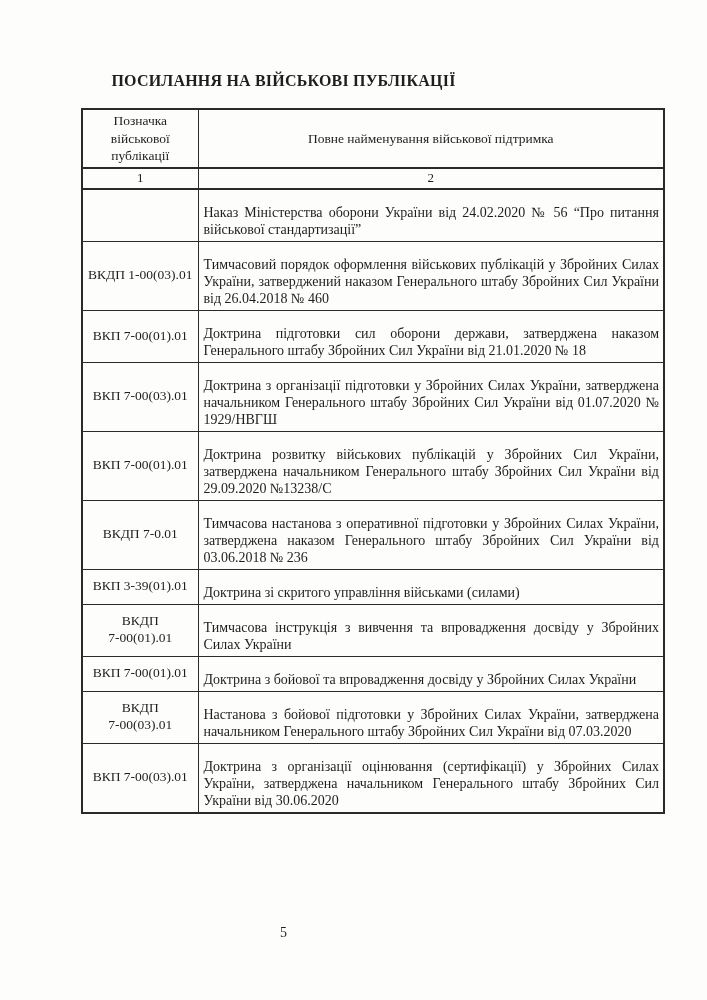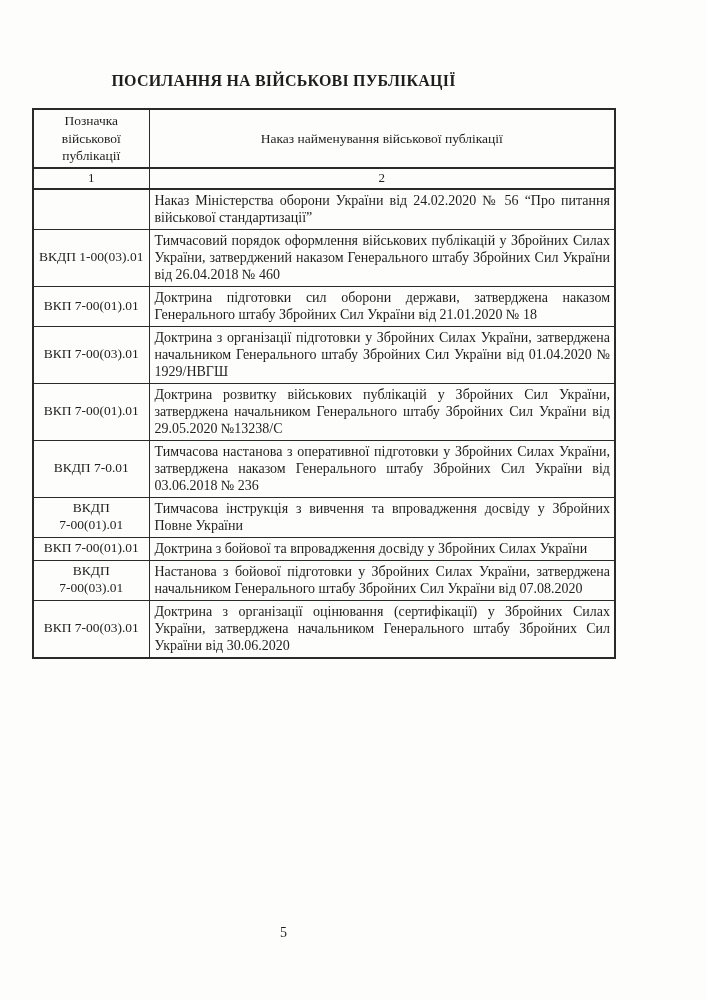--- a/index.html
+++ b/index.html
@@ -17,21 +17,21 @@
   }
   .page-title {
     text-align:center;
     font-weight:bold;
     font-size:16px;
     letter-spacing:.2px;
     margin-bottom:18px;
   }
   table.pub-table {
     border-collapse:collapse;
-    margin-left:32px;
+    margin-left:81px;
     width:582px;
     border:2px solid #2a2a2a;
     table-layout:fixed;
   }
   .pub-table th, .pub-table td {
     border:1px solid #2a2a2a;
     vertical-align:middle;
   }
   .col-code { width:116px; }
   .col-full { width:466px; }
@@ -54,21 +54,21 @@
     text-align:center;
     font-size:13.5px;
     white-space:pre-line;
     line-height:1.25;
     padding:2px 1px;
   }
   td.text-cell {
     text-align:justify;
     font-size:14px;
     line-height:17px;
-    padding:2px 4px 3px 5px;
+    padding:14px 4px 3px 5px;
   }
   .page-number {
     position:absolute;
     left:0; right:0;
     top:925px;
     text-align:center;
     font-size:14px;
   }
 </style>
 </head>
@@ -79,21 +79,21 @@
   <h1 class="page-title">ПОСИЛАННЯ НА ВІЙСЬКОВІ ПУБЛІКАЦІЇ</h1>
 
   <table class="pub-table">
     <colgroup>
       <col class="col-code">
       <col class="col-full">
     </colgroup>
     <thead>
       <tr class="head">
         <th>Позначка військової публікації</th>
-        <th>Наказ найменування військової публікації</th>
+        <th>Повне найменування військової підтримка</th>
       </tr>
       <tr class="nums">
         <td>1</td>
         <td>2</td>
       </tr>
     </thead>
     <tbody id="table-body">
         <tr>
           <td class="code-cell"></td>
           <td class="text-cell">Наказ Міністерства оборони України від 24.02.2020 № 56 “Про питання військової стандартизації”</td>
@@ -101,43 +101,47 @@
         <tr>
           <td class="code-cell">ВКДП 1-00(03).01</td>
           <td class="text-cell">Тимчасовий порядок оформлення військових публікацій у Збройних Силах України, затверджений наказом Генерального штабу Збройних Сил України від 26.04.2018 № 460</td>
         </tr>
         <tr>
           <td class="code-cell">ВКП 7-00(01).01</td>
           <td class="text-cell">Доктрина підготовки сил оборони держави, затверджена наказом Генерального штабу Збройних Сил України від 21.01.2020 № 18</td>
         </tr>
         <tr>
           <td class="code-cell">ВКП 7-00(03).01</td>
-          <td class="text-cell">Доктрина з організації підготовки у Збройних Силах України, затверджена начальником Генерального штабу Збройних Сил України від 01.04.2020 № 1929/НВГШ</td>
+          <td class="text-cell">Доктрина з організації підготовки у Збройних Силах України, затверджена начальником Генерального штабу Збройних Сил України від 01.07.2020 № 1929/НВГШ</td>
         </tr>
         <tr>
           <td class="code-cell">ВКП 7-00(01).01</td>
-          <td class="text-cell">Доктрина розвитку військових публікацій у Збройних Сил України, затверджена начальником Генерального штабу Збройних Сил України від 29.05.2020 №13238/С</td>
+          <td class="text-cell">Доктрина розвитку військових публікацій у Збройних Сил України, затверджена начальником Генерального штабу Збройних Сил України від 29.09.2020 №13238/С</td>
         </tr>
         <tr>
           <td class="code-cell">ВКДП 7-0.01</td>
           <td class="text-cell">Тимчасова настанова з оперативної підготовки у Збройних Силах України, затверджена наказом Генерального штабу Збройних Сил України від 03.06.2018 № 236</td>
         </tr>
         <tr>
+          <td class="code-cell">ВКП 3-39(01).01</td>
+          <td class="text-cell">Доктрина зі скритого управління військами (силами)</td>
+        </tr>
+        <tr>
           <td class="code-cell">ВКДП
 7-00(01).01</td>
-          <td class="text-cell">Тимчасова інструкція з вивчення та впровадження досвіду у Збройних Повне України</td>
+          <td class="text-cell">Тимчасова інструкція з вивчення та впровадження досвіду у Збройних Силах України</td>
         </tr>
         <tr>
           <td class="code-cell">ВКП 7-00(01).01</td>
           <td class="text-cell">Доктрина з бойової та впровадження досвіду у Збройних Силах України</td>
         </tr>
         <tr>
           <td class="code-cell">ВКДП
 7-00(03).01</td>
-          <td class="text-cell">Настанова з бойової підготовки у Збройних Силах України, затверджена начальником Генерального штабу Збройних Сил України від 07.08.2020</td>
+          <td class="text-cell">Настанова з бойової підготовки у Збройних Силах України, затверджена начальником Генерального штабу Збройних Сил України від 07.03.2020</td>
         </tr>
         <tr>
           <td class="code-cell">ВКП 7-00(03).01</td>
           <td class="text-cell">Доктрина з організації оцінювання (сертифікації) у Збройних Силах України, затверджена начальником Генерального штабу Збройних Сил України від 30.06.2020</td>
         </tr>
       </tbody>
   </table>
 
   <div class="page-number">5</div>
 

